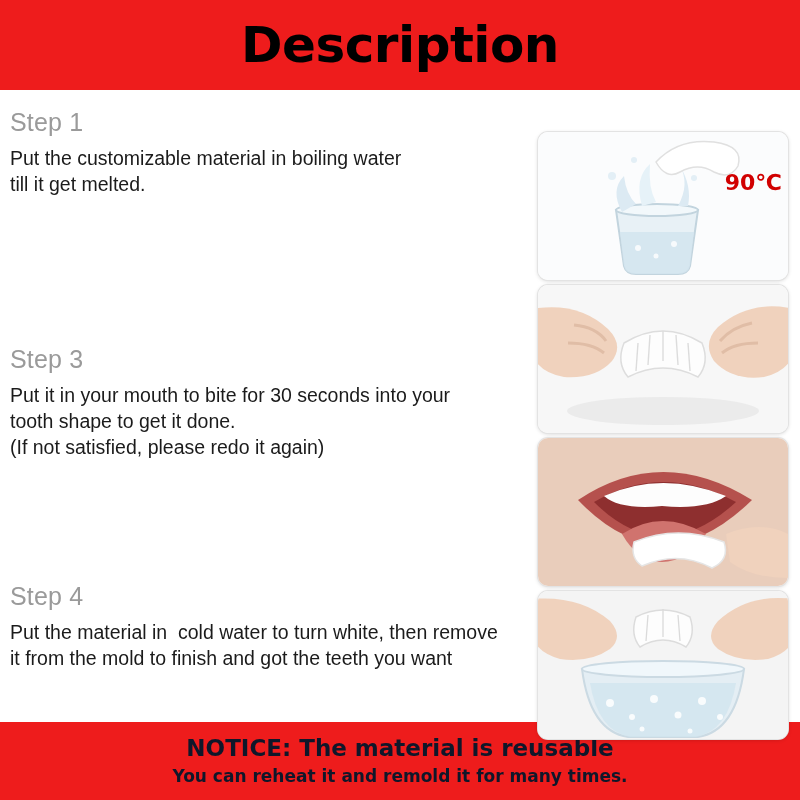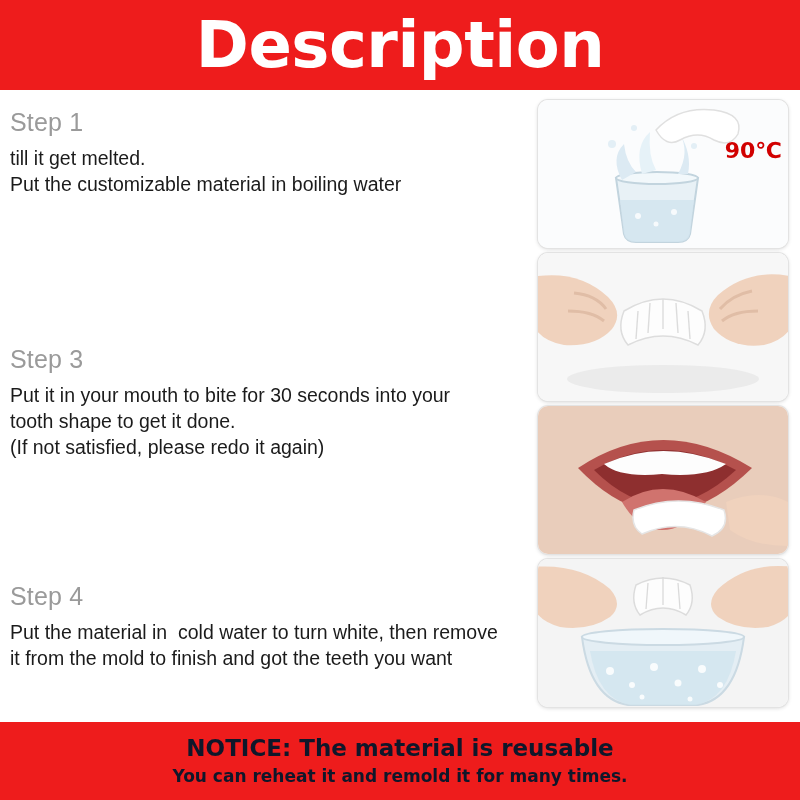--- a/index.html
+++ b/index.html
@@ -20,22 +20,22 @@
   
   .header {
     background: #ee1c1c;
     height: 90px;
     display: flex;
     align-items: center;
     justify-content: center;
     flex: 0 0 auto;
   }
   .header-title {
-    color: #ffffff;
-    font-size: 64px;
+    color: #000000;
+    font-size: 50px;
     font-weight: bold;
     letter-spacing: -0.5px;
     font-family: "DejaVu Sans", sans-serif;
   }
 
   
   .body-area {
     position: relative;
     flex: 1 1 auto;
     display: flex;
@@ -71,20 +71,21 @@
     line-height: 26px;
     max-width: 505px;
   }
   .step-text .ln { display: block; white-space: pre; }
 
   
   .images-col {
     position: relative;
     width: 280px;
     padding-top: 24px;
+    margin-top: 32px;
   }
   .photo {
     position: absolute;
     left: 18px;
     width: 250px;
     background: #ffffff;
     border-radius: 10px;
     box-shadow: 0 0 0 1px #e3e3e3, 0 1px 4px rgba(0,0,0,0.18);
     overflow: hidden;
   }
@@ -135,22 +136,22 @@
     <div class="header-title">Description</div>
   </div>
 
   <div class="body-area">
 
     <div class="steps-col">
 
       <div class="step-block s1">
         <div class="step-label">Step 1</div>
         <div class="step-text">
+          <span class="ln">Put the customizable material in boiling water</span>
           <span class="ln">till it get melted.</span>
-          <span class="ln">Put the customizable material in boiling water</span>
         </div>
       </div>
 
 
       <div class="step-block s3">
         <div class="step-label">Step 3</div>
         <div class="step-text">
           <span class="ln">Put it in your mouth to bite for 30 seconds into your</span>
           <span class="ln">tooth shape to get it done.</span>
           <span class="ln">(If not satisfied, please redo it again)</span>

